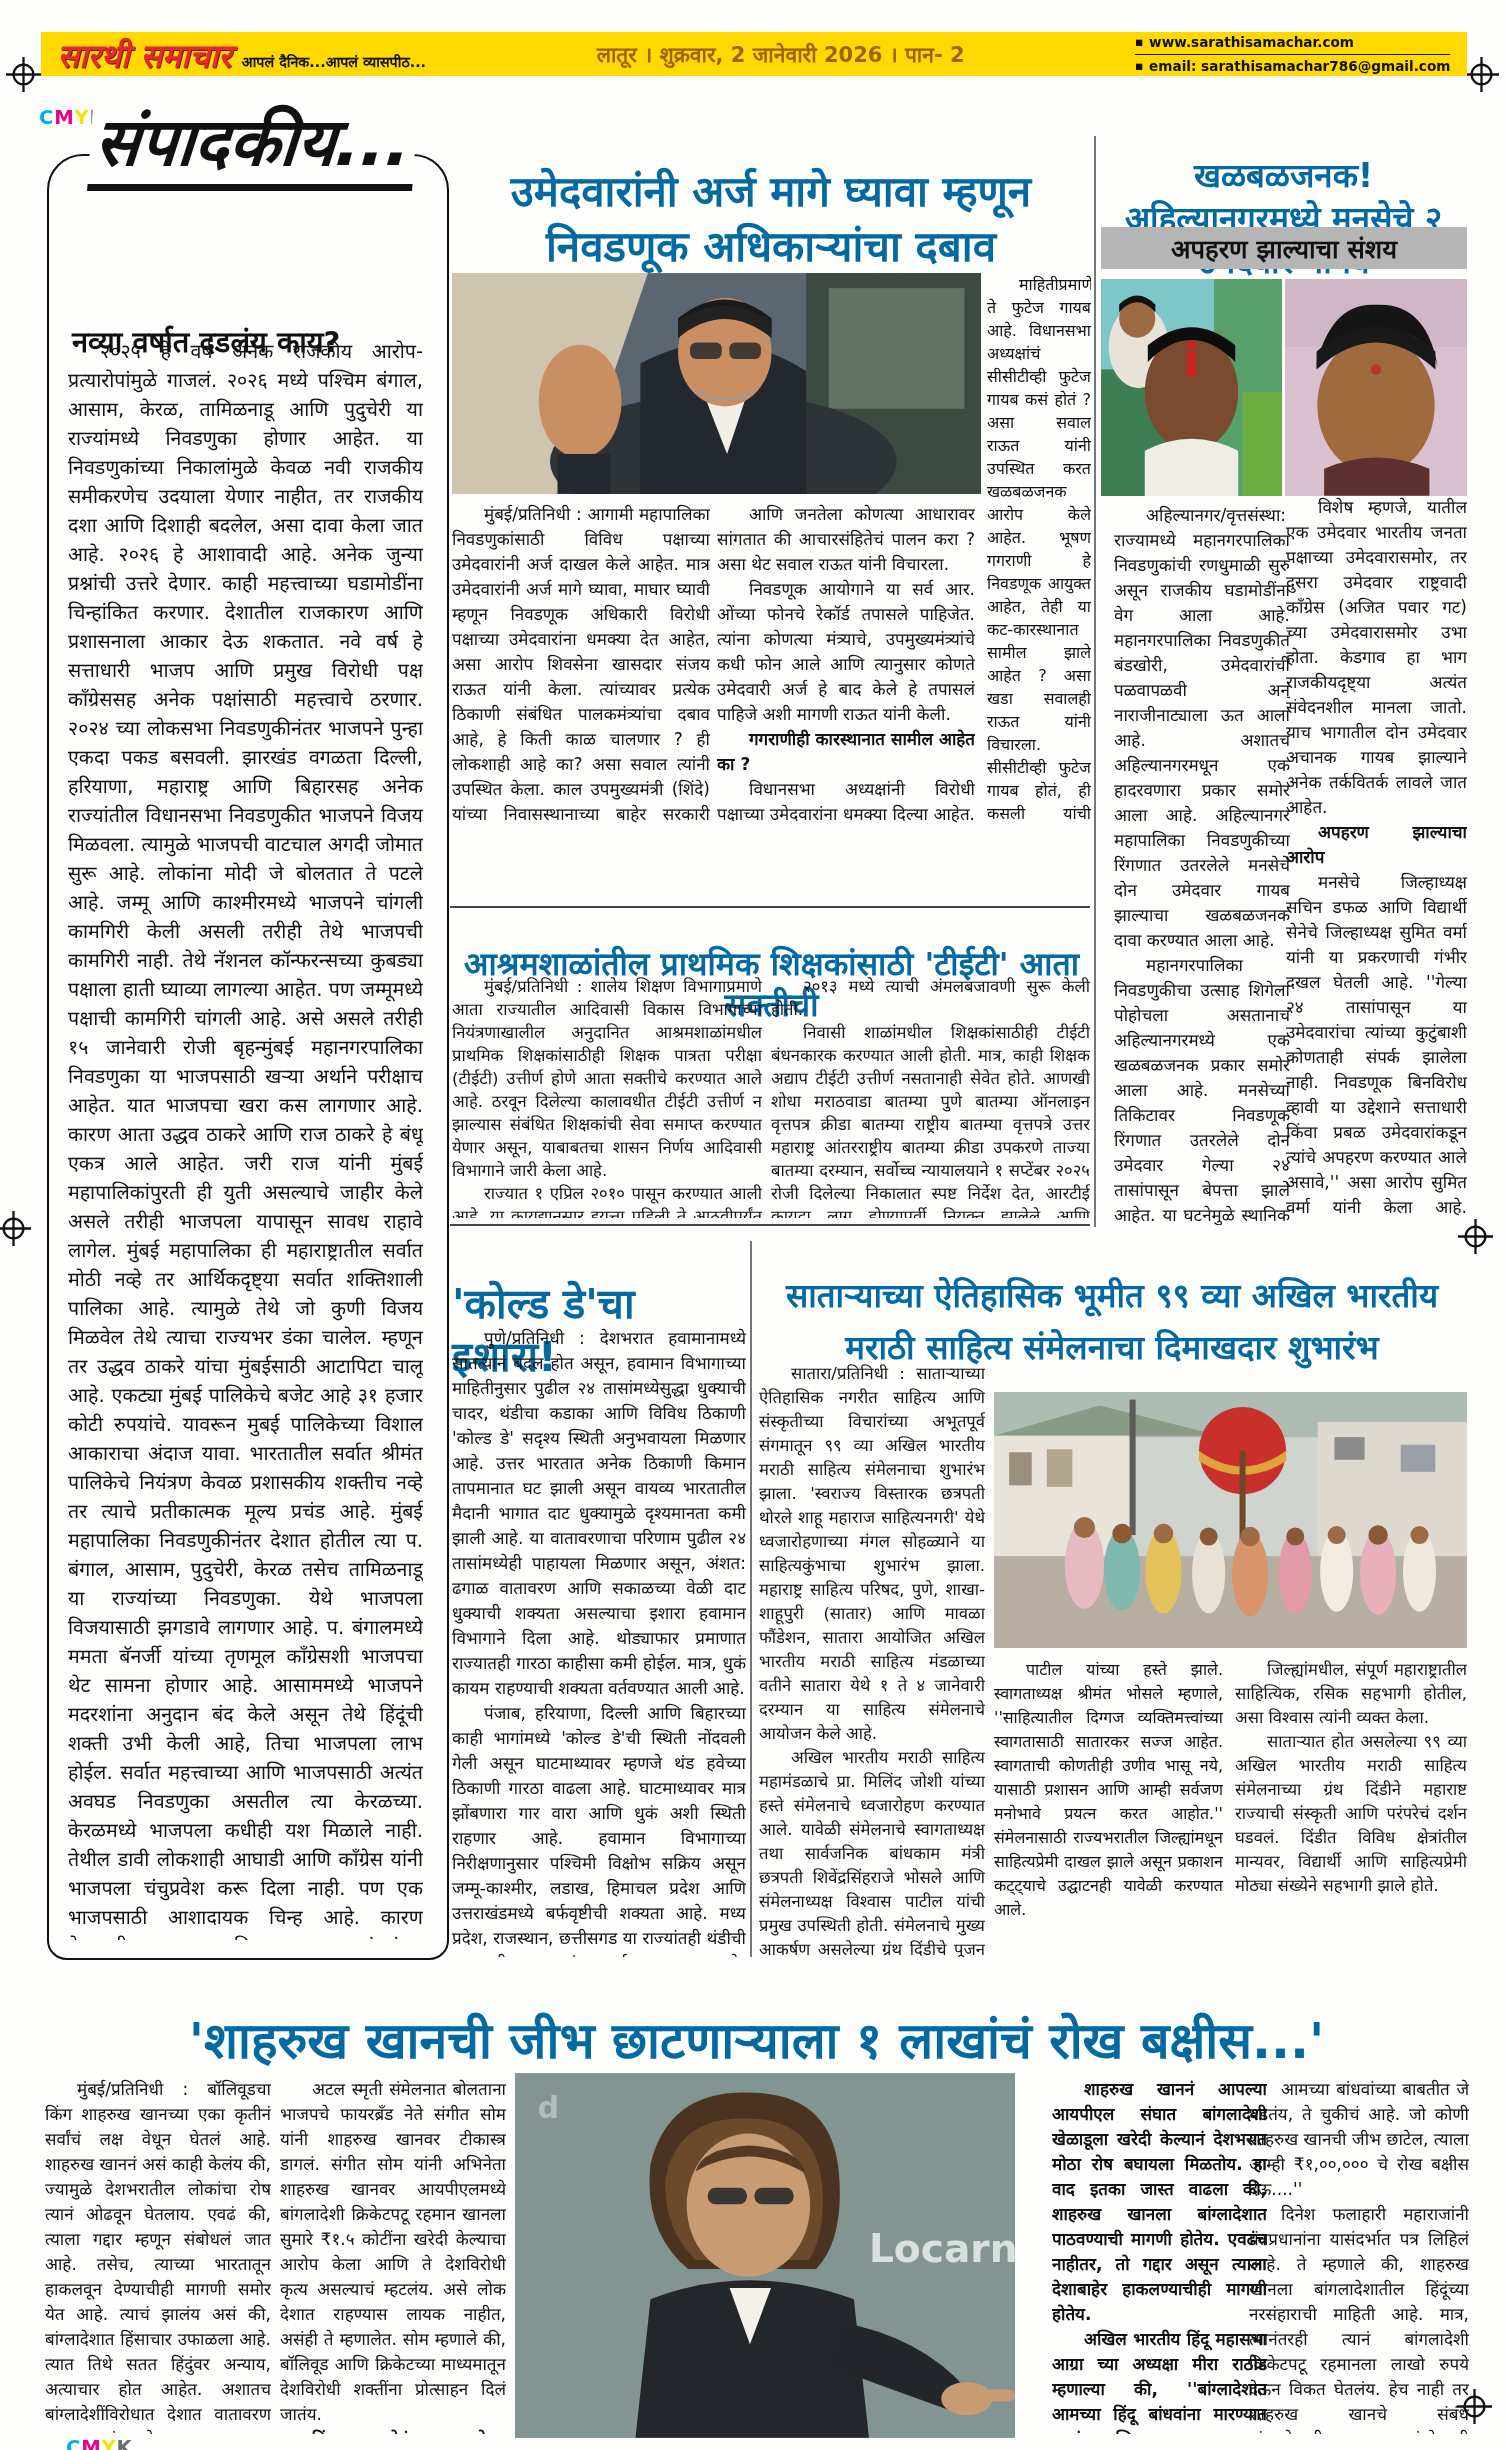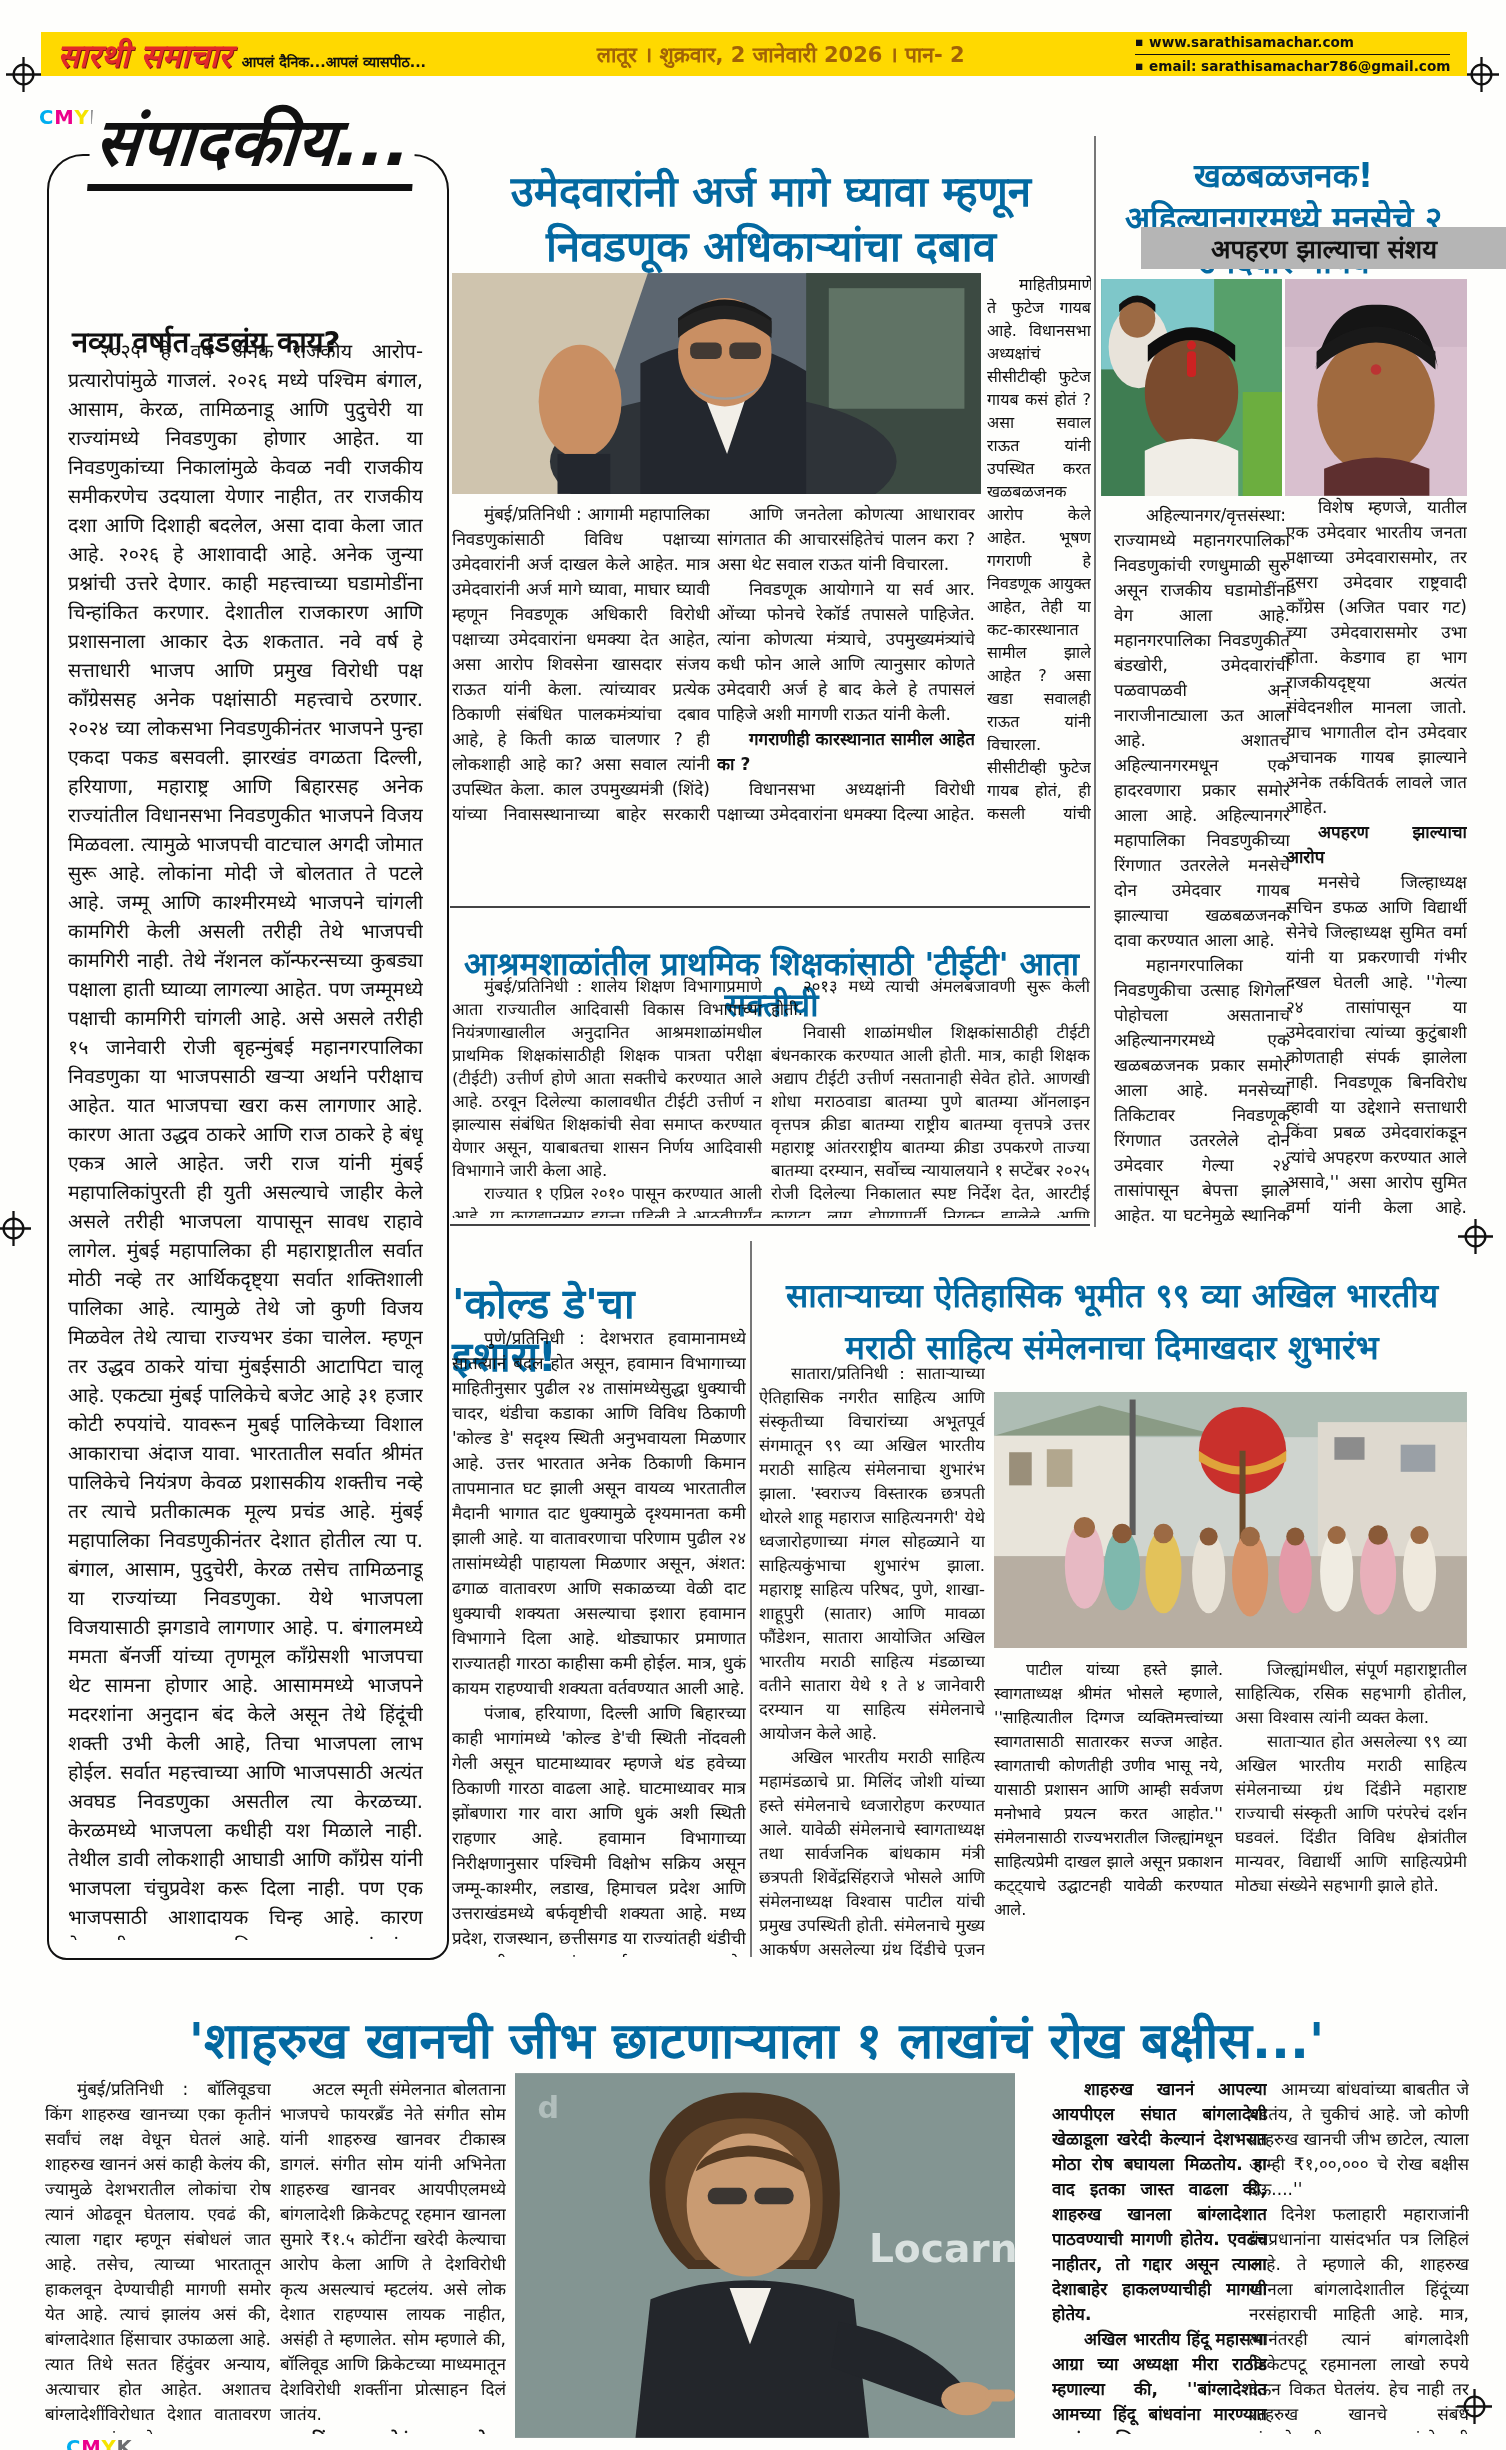--- a/index.html
+++ b/index.html
@@ -34,21 +34,21 @@
     font-size:19.6px;line-height:29px;text-align:justify;}
   .edit-body p,.colbody p{margin:0;text-indent:32px;}
   
   .vsep{position:absolute;width:1.5px;background:#777;}
   .hsep{position:absolute;height:1.5px;background:#444;}
   
   .headline{position:absolute;font-weight:bold;color:#0369a1;text-align:center;line-height:1.3;}
   .colbody{position:absolute;overflow:hidden;font-size:17px;line-height:25px;text-align:justify;}
   .subhead{font-weight:bold;text-indent:27px;margin:0;}
   .graybar{position:absolute;background:#b5b5b5;display:flex;align-items:center;justify-content:center;
-    font-size:25.6px;font-weight:bold;color:#111;margin-left:40px;}
+    font-size:25.6px;font-weight:bold;color:#111;}
   figure{margin:0;padding:0;}
   .photo{position:absolute;overflow:hidden;background:#ccc;}
   .photo svg{display:block;}
 </style>
 </head>
 <body>
 
 <svg class="regmark" style="left:6px;top:57px;" viewBox="0 0 46 46">
     <circle cx="23" cy="23" r="13" fill="none" stroke="#111" stroke-width="3"></circle>
     <line x1="23" y1="0" x2="23" y2="46" stroke="#111" stroke-width="3"></line>

